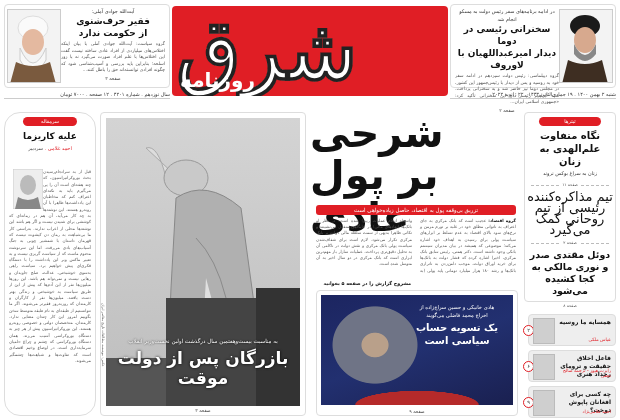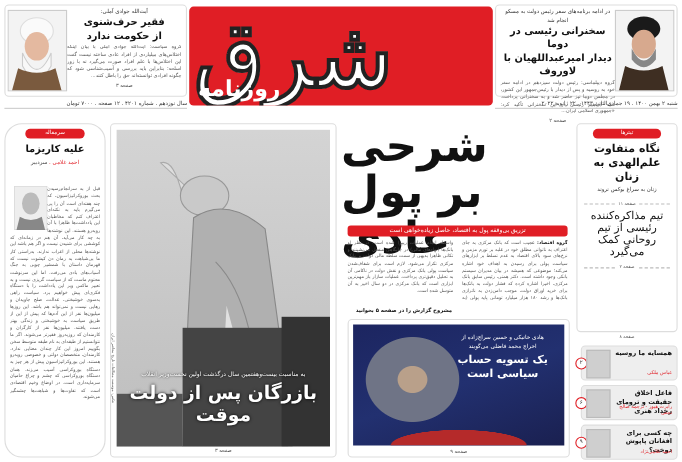--- a/index.html
+++ b/index.html
@@ -204,24 +204,27 @@
 <div class="abs col-right">
   <div class="section-pill">تیترها</div>
 
   <div class="rstory" style="top:16px">
     <div class="t" style="font-size:10px;line-height:13px">نگاه متفاوت علم‌الهدی به زنان</div>
     <div class="s">زنان به سراغ بوکس نروند</div>
   </div>
   <div class="divider-page" style="top:72px"><span>صفحه ۱۱</span></div>
 
   <div class="rstory" style="top:78px">
-    <div class="t" style="font-size:10px;line-height:11px;font-weight:normal;color:#111">تیم مذاکره‌کننده رئیسی از تیم روحانی کمک می‌گیرد</div>
+    <div class="t" style="font-size:13px;line-height:11px;font-weight:normal;color:#111">تیم مذاکره‌کننده رئیسی از تیم روحانی کمک می‌گیرد</div>
   </div>
   <div class="divider-page" style="top:130px"><span>صفحه ۲</span></div>
 
+  <div class="rstory" style="top:136px">
+    <div class="t" style="font-size:9.5px;line-height:12px">دوئل مقتدی صدر و نوری مالکی به کجا کشیده می‌شود</div>
+  </div>
 </div>
 <div class="abs" style="left:530px;top:303px;width:80px;height:6px;font-size:4px;text-align:center;color:#555">صفحه ۸</div>
 
 <div class="abs mini-card" style="top:314px">
   <div class="page-circle">۲</div>
   <div class="mc-photo"></div>
   <div class="mc-title">همسایه ما روسیه</div>
   <div class="mc-author">عباس ملکی</div>
 </div>
 <div class="abs mini-card" style="top:350px">

